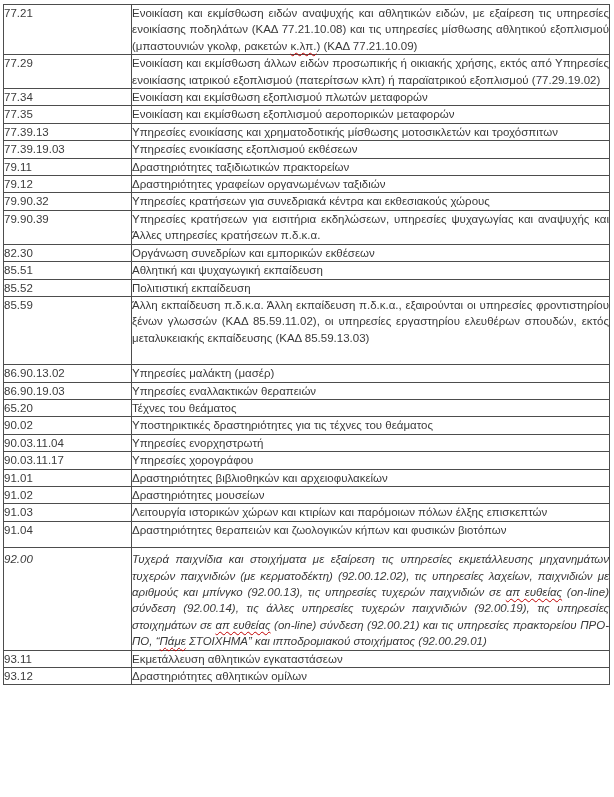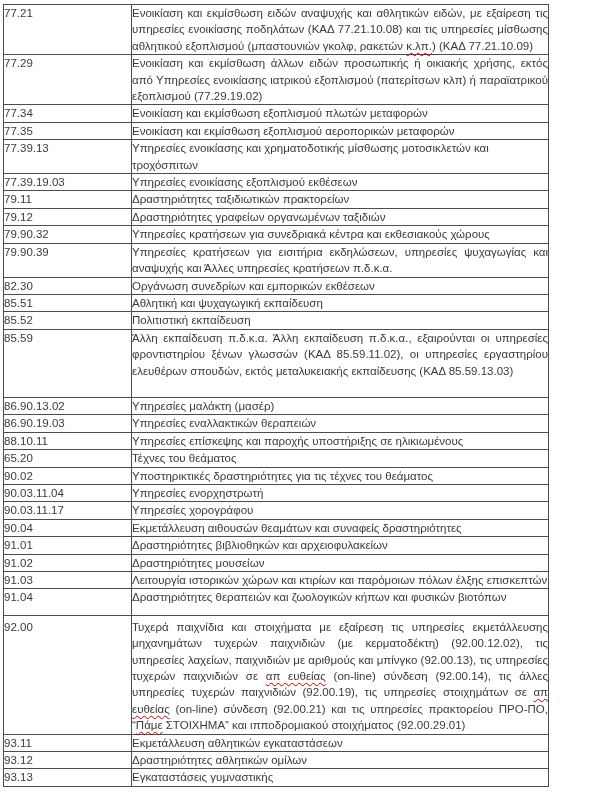--- a/index.html
+++ b/index.html
@@ -11,21 +11,21 @@
     overflow: hidden;
     font-family: "Liberation Sans", sans-serif;
   }
   .sheet {
     position: absolute;
     left: 3px;
     top: 4px;
   }
   table.kad {
     border-collapse: collapse;
-    width: 546px;
+    width: 607px;
     table-layout: fixed;
   }
   table.kad td {
     border: 1px solid #4d4d4d;
     font-size: 11.5px;
     line-height: 16.4px;
     color: #3a3a3a;
     vertical-align: top;
     padding: 0;
     word-wrap: break-word;
@@ -34,21 +34,21 @@
     width: 127px;
     padding: 0 4px 0 7px;
   }
   td.desc {
     padding: 0 8px 0 13px;
     text-align: left;
   }
   tr.j td.desc { text-align: justify; }
   tr.pb-lg td { padding-bottom: 18px; margin-left: 13px; }
   tr.pb-sm td { padding-bottom: 9px; margin-left: 31px; }
-  tr.pt-xs td { padding-top: 3px; }
+  tr.pt-xs td { padding-top: 3px; font-style: italic; }
   .sp {
     text-decoration: underline;
     text-decoration-style: wavy;
     text-decoration-color: #c00000;
     text-decoration-thickness: 1px;
     text-underline-offset: 2px;
   }
 </style>
 </head>
 <body>
@@ -114,42 +114,34 @@
         </tr>
         <tr>
           <td class="code">86.90.13.02</td>
           <td class="desc"><span>Υπηρεσίες μαλάκτη (μασέρ)</span></td>
         </tr>
         <tr>
           <td class="code">86.90.19.03</td>
           <td class="desc"><span>Υπηρεσίες εναλλακτικών θεραπειών</span></td>
         </tr>
         <tr>
-          <td class="code">88.10.11</td>
-          <td class="desc"><span>Υπηρεσίες επίσκεψης και παροχής υποστήριξης σε ηλικιωμένους</span></td>
-        </tr>
-        <tr>
           <td class="code">65.20</td>
           <td class="desc"><span>Τέχνες του θεάματος</span></td>
         </tr>
         <tr>
           <td class="code">90.02</td>
           <td class="desc"><span>Υποστηρικτικές δραστηριότητες για τις τέχνες του θεάματος</span></td>
         </tr>
         <tr>
           <td class="code">90.03.11.04</td>
           <td class="desc"><span>Υπηρεσίες ενορχηστρωτή</span></td>
         </tr>
         <tr>
           <td class="code">90.03.11.17</td>
           <td class="desc"><span>Υπηρεσίες χορογράφου</span></td>
-        </tr>
-        <tr>
-          <td class="code">90.04</td>
-          <td class="desc"><span>Εκμετάλλευση αιθουσών θεαμάτων και συναφείς δραστηριότητες</span></td>
         </tr>
         <tr>
           <td class="code">91.01</td>
           <td class="desc"><span>Δραστηριότητες βιβλιοθηκών και αρχειοφυλακείων</span></td>
         </tr>
         <tr>
           <td class="code">91.02</td>
           <td class="desc"><span>Δραστηριότητες μουσείων</span></td>
         </tr>
         <tr>
@@ -165,19 +157,15 @@
           <td class="desc"><span>Τυχερά παιχνίδια και στοιχήματα με εξαίρεση τις υπηρεσίες εκμετάλλευσης μηχανημάτων τυχερών παιχνιδιών (με κερματοδέκτη) (92.00.12.02), τις υπηρεσίες λαχείων, παιχνιδιών με αριθμούς και μπίνγκο (92.00.13), τις υπηρεσίες τυχερών παιχνιδιών σε </span><span class="sp">απ ευθείας</span><span> (on-line) σύνδεση (92.00.14), τις άλλες υπηρεσίες τυχερών παιχνιδιών (92.00.19), τις υπηρεσίες στοιχημάτων σε </span><span class="sp">απ ευθείας</span><span> (on-line) σύνδεση (92.00.21) και τις υπηρεσίες πρακτορείου ΠΡΟ-ΠΟ, “</span><span class="sp">Πάμε</span><span> ΣΤΟΙΧΗΜΑ” και ιπποδρομιακού στοιχήματος (92.00.29.01)</span></td>
         </tr>
         <tr>
           <td class="code">93.11</td>
           <td class="desc"><span>Εκμετάλλευση αθλητικών εγκαταστάσεων</span></td>
         </tr>
         <tr>
           <td class="code">93.12</td>
           <td class="desc"><span>Δραστηριότητες αθλητικών ομίλων</span></td>
         </tr>
-        <tr>
-          <td class="code">93.13</td>
-          <td class="desc"><span>Εγκαταστάσεις γυμναστικής</span></td>
-        </tr>
       </tbody>
   </table>
 </div>
 
 </body></html>

